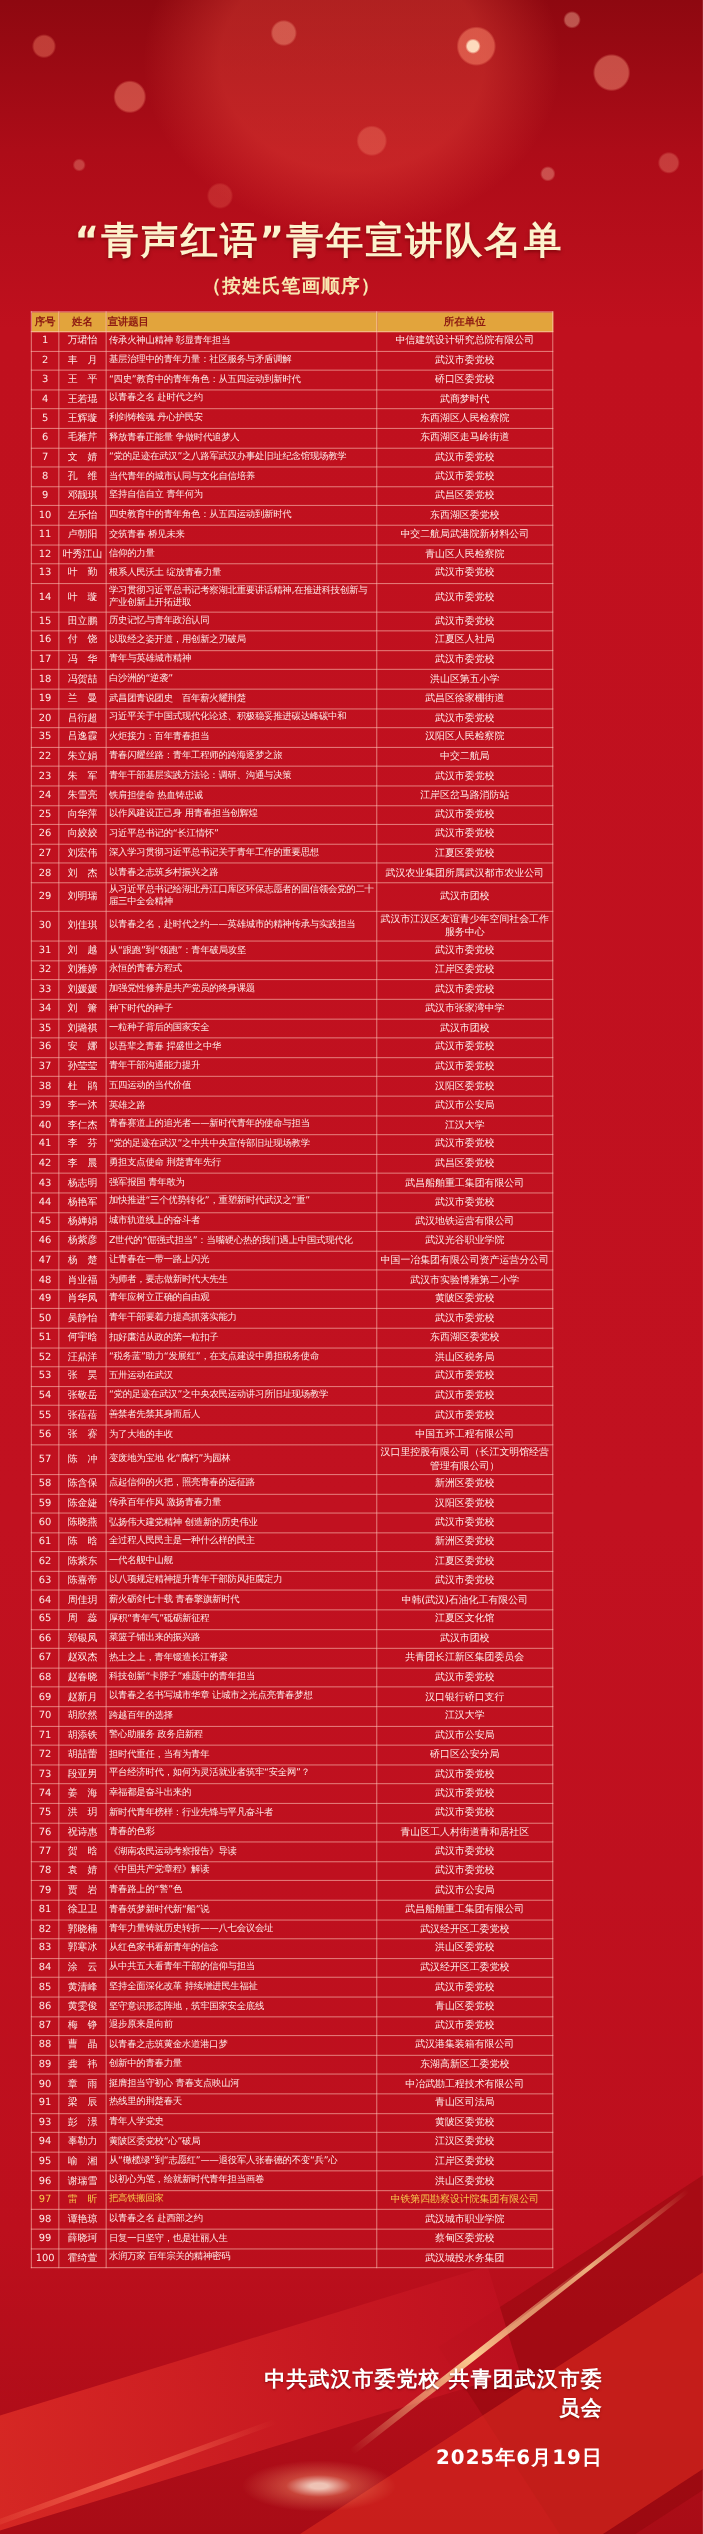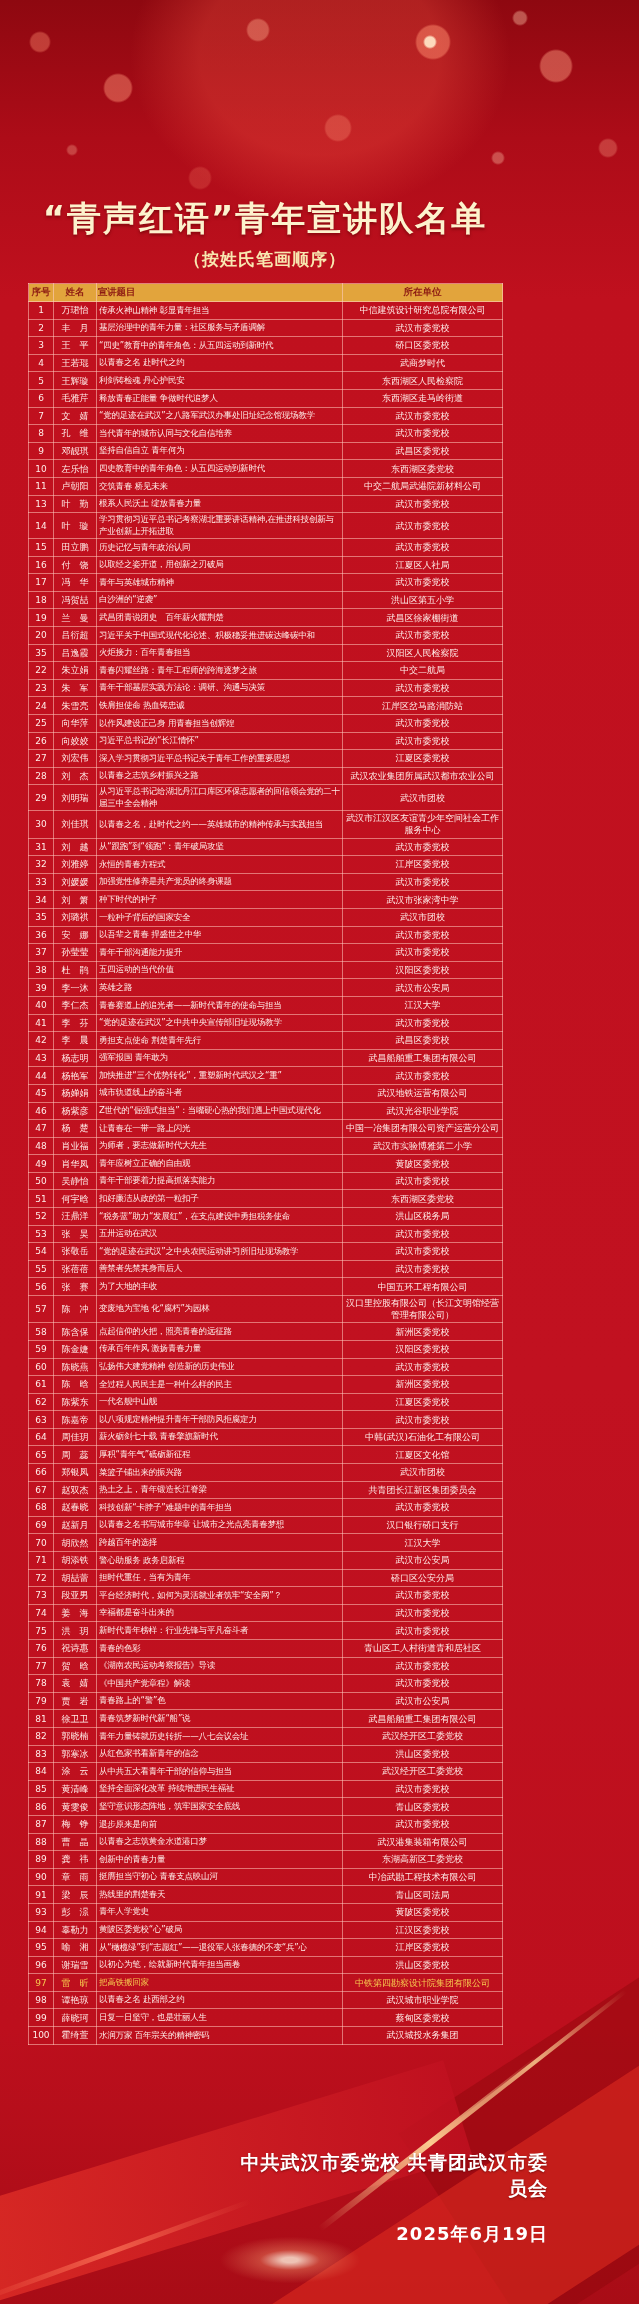--- a/index.html
+++ b/index.html
@@ -31,21 +31,21 @@
   .rb3{left:290px;top:2140px;width:280px;height:6px;border-radius:3px;
        background:linear-gradient(90deg,transparent,rgba(255,214,150,.95),transparent);transform:rotate(-38deg);}
   .rb4{left:420px;top:2060px;width:230px;height:4px;border-radius:2px;
        background:linear-gradient(90deg,transparent,rgba(255,214,150,.8),transparent);transform:rotate(-38deg);}
   .rb5{left:200px;top:2230px;width:180px;height:60px;
        background:radial-gradient(ellipse at center, rgba(255,240,220,.8) 0 8px, rgba(255,170,120,.35) 30px, transparent 70px);}
   .rb7{left:-40px;top:2250px;width:300px;height:5px;border-radius:2px;
        background:linear-gradient(90deg,transparent,rgba(255,120,90,.7),transparent);transform:rotate(-20deg);}
   
   .title{position:absolute;left:0;top:196px;width:530px;text-align:center;color:#fdf2cd;
-    font-size:34px;font-weight:bold;letter-spacing:2px;text-shadow:0 2px 3px rgba(90,0,0,.55);}
+    font-size:34px;font-weight:bold;letter-spacing:2px;text-shadow:0 2px 3px rgba(90,0,0,.55);padding-left:25px;}
   .subtitle{position:absolute;left:0;top:248px;width:530px;text-align:center;color:#f8e7b0;
     font-size:17px;font-weight:bold;letter-spacing:1px;}
   
   table.list{position:absolute;left:28px;top:283px;width:474px;border-collapse:collapse;table-layout:fixed;}
   table.list th{background:#e2a43c;color:#8d1a12;font-size:9.5px;font-weight:bold;height:17px;
     border:1px solid rgba(255,205,190,.6);padding:0 1px;}
   table.list td{border:1px solid rgba(255,200,188,.55);color:#ffece8;padding:1px 2px;line-height:1.35;
     vertical-align:middle;}
   table.list tr{height:17.6px;}
   .c-no{width:22px;text-align:center;font-size:9px;}
@@ -145,20 +145,26 @@
           <td class="c-topic">四史教育中的青年角色：从五四运动到新时代</td>
           <td class="c-unit">东西湖区委党校</td>
         </tr>
         <tr>
           <td class="c-no">11</td>
           <td class="c-name">卢朝阳</td>
           <td class="c-topic">交筑青春 桥见未来</td>
           <td class="c-unit">中交二航局武港院新材料公司</td>
         </tr>
         <tr>
+          <td class="c-no">12</td>
+          <td class="c-name">叶秀江山</td>
+          <td class="c-topic">信仰的力量</td>
+          <td class="c-unit">青山区人民检察院</td>
+        </tr>
+        <tr>
           <td class="c-no">13</td>
           <td class="c-name">叶　勤</td>
           <td class="c-topic">根系人民沃土 绽放青春力量</td>
           <td class="c-unit">武汉市委党校</td>
         </tr>
         <tr>
           <td class="c-no">14</td>
           <td class="c-name">叶　璇</td>
           <td class="c-topic">学习贯彻习近平总书记考察湖北重要讲话精神,在推进科技创新与产业创新上开拓进取</td>
           <td class="c-unit">武汉市委党校</td>

